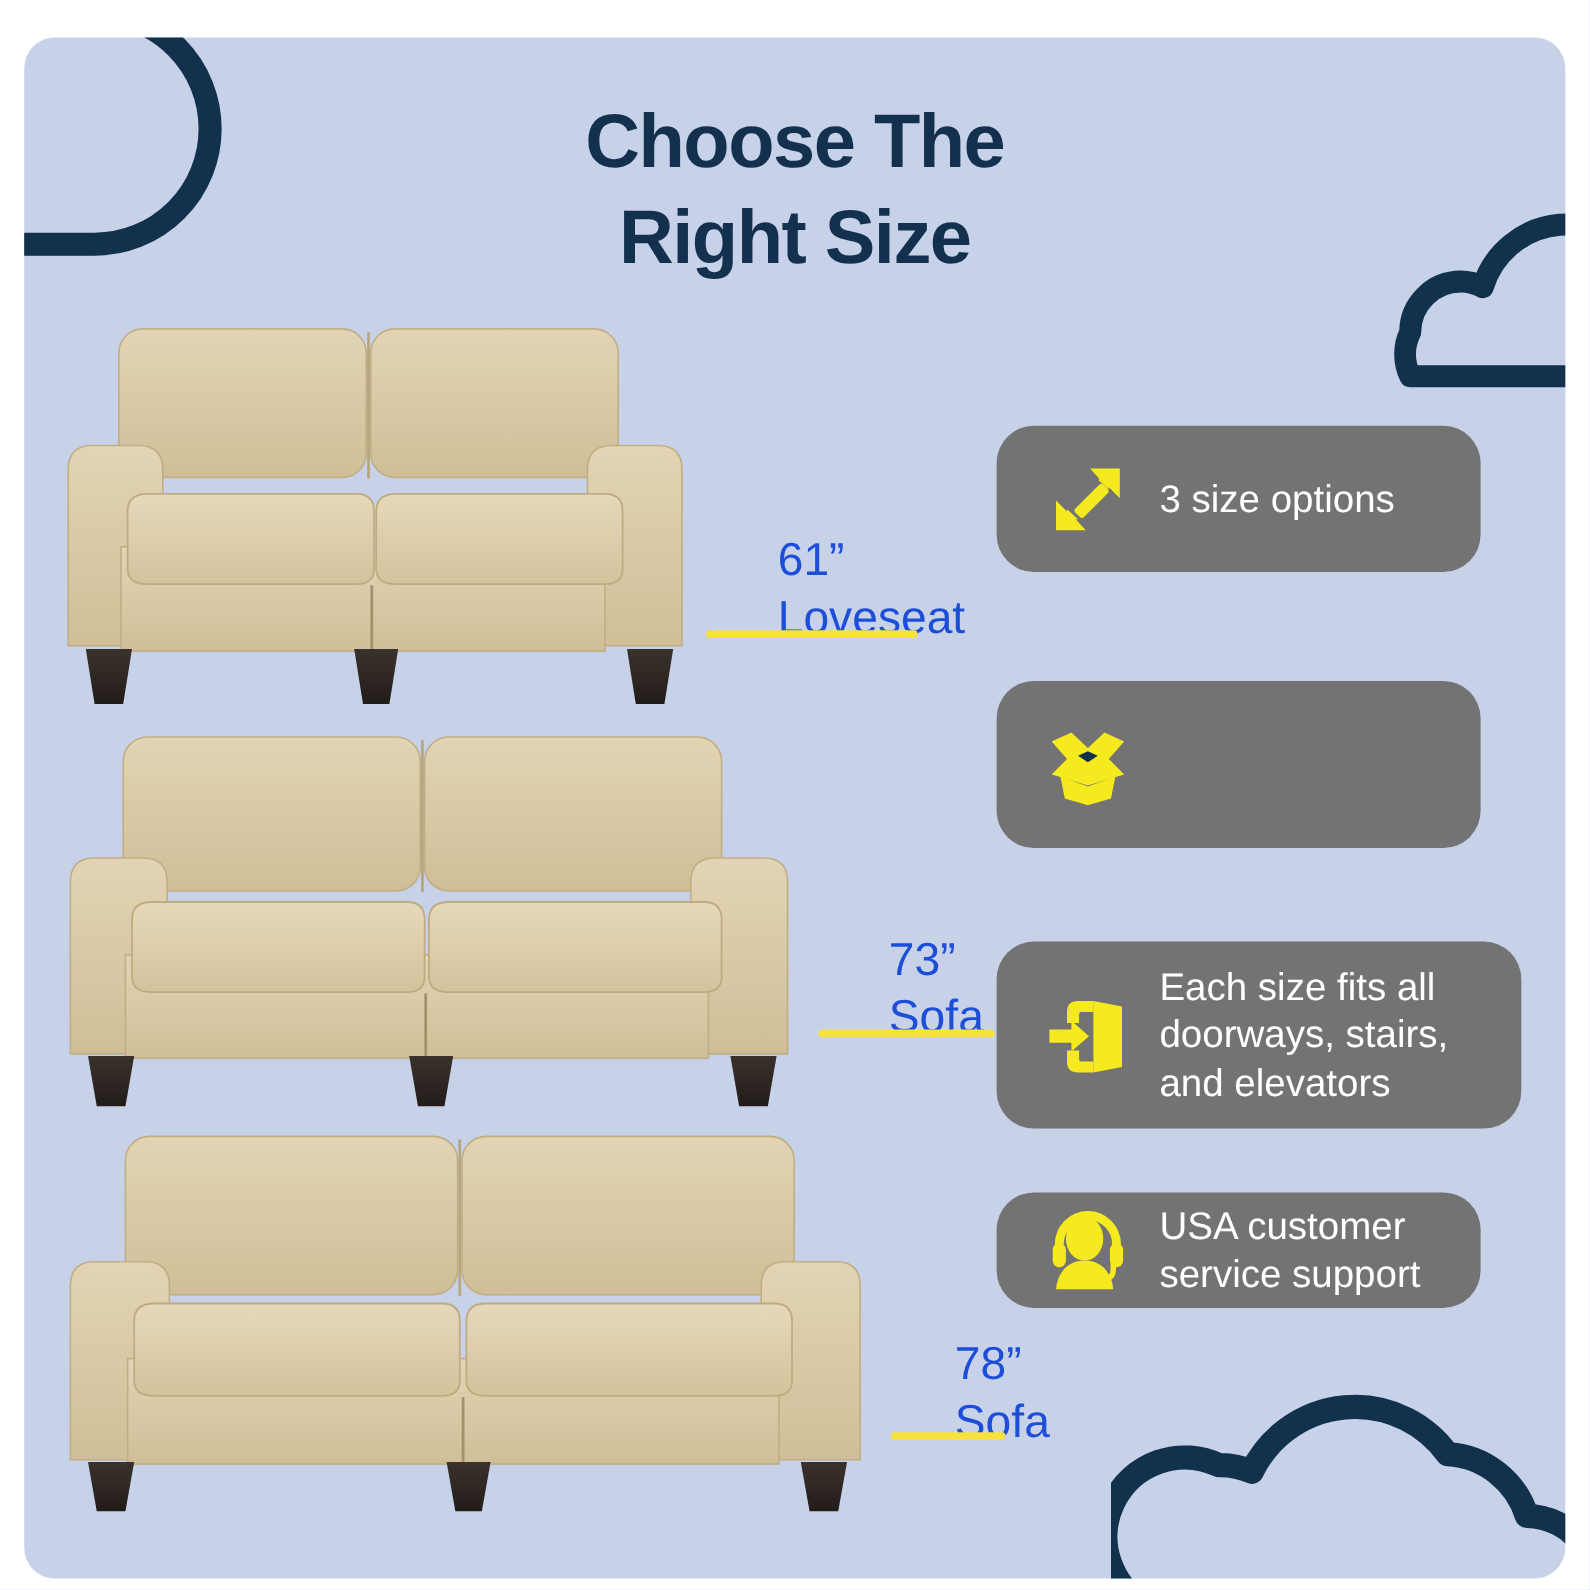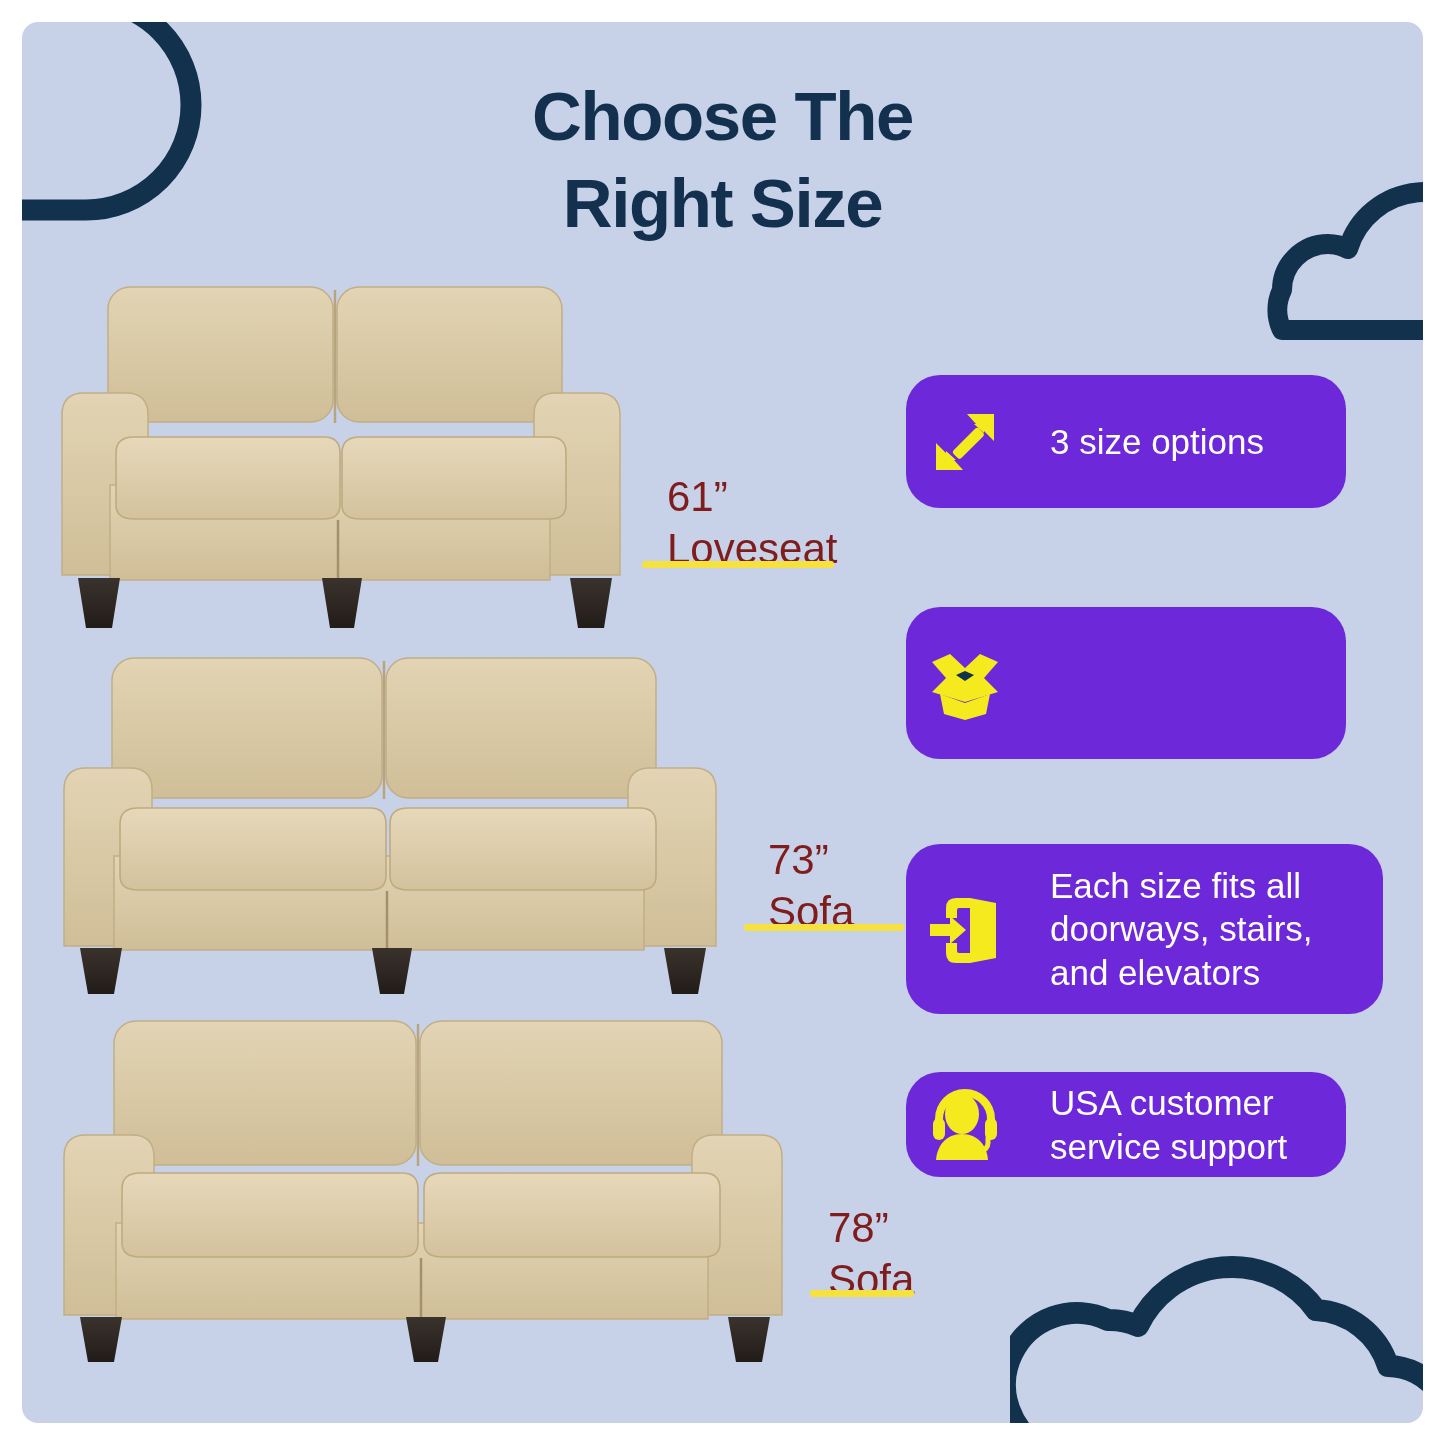--- a/index.html
+++ b/index.html
@@ -18,25 +18,25 @@
     position: relative;
     width: 1445px;
     height: 1445px;
     background: #ffffff;
   }
 
   
   .card {
     position: absolute;
     left: 22px;
-    top: 22px;
+    top: 34px;
     width: 1401px;
     height: 1401px;
     background: #c7d2e9;
-    border-radius: 16px;
+    border-radius: 28px;
     overflow: hidden;
   }
 
   
   .cloud {
     position: absolute;
     pointer-events: none;
   }
   .cloud-tl { left: -146px; top: -112px; }
   .cloud-tr { left: 1232px; top: 118px; }
@@ -64,46 +64,46 @@
   }
   .sofa-figure {
     position: absolute;
     left: 0;
     top: 0;
   }
 
   
   .size-label {
     position: absolute;
-    color: #7f1d1d;
+    color: #1d4ed8;
     font-family: "Liberation Sans", sans-serif;
     font-weight: normal;
     font-size: 42px;
     line-height: 1.24;
     white-space: nowrap;
+    margin-left: 40px;
   }
   .size-label .measure { display: block; }
   .size-label .kind { display: block; }
   .size-underline {
     position: absolute;
     height: 7px;
     background: #f5e23f;
     border-radius: 3px;
   }
 
   
   .feature {
     position: absolute;
-    background: #6d28d9;
+    background: #737373;
     border-radius: 34px;
     display: flex;
     align-items: center;
     box-sizing: border-box;
-    padding: 0 26px 0 20px;
-    gap: 20px;
+    padding: 0 26px 0 44px;
   }
   .feature .ficon {
     flex: 0 0 auto;
     width: 78px;
     height: 78px;
     margin-right: 26px;
     display: flex;
     align-items: center;
     justify-content: center;
   }

